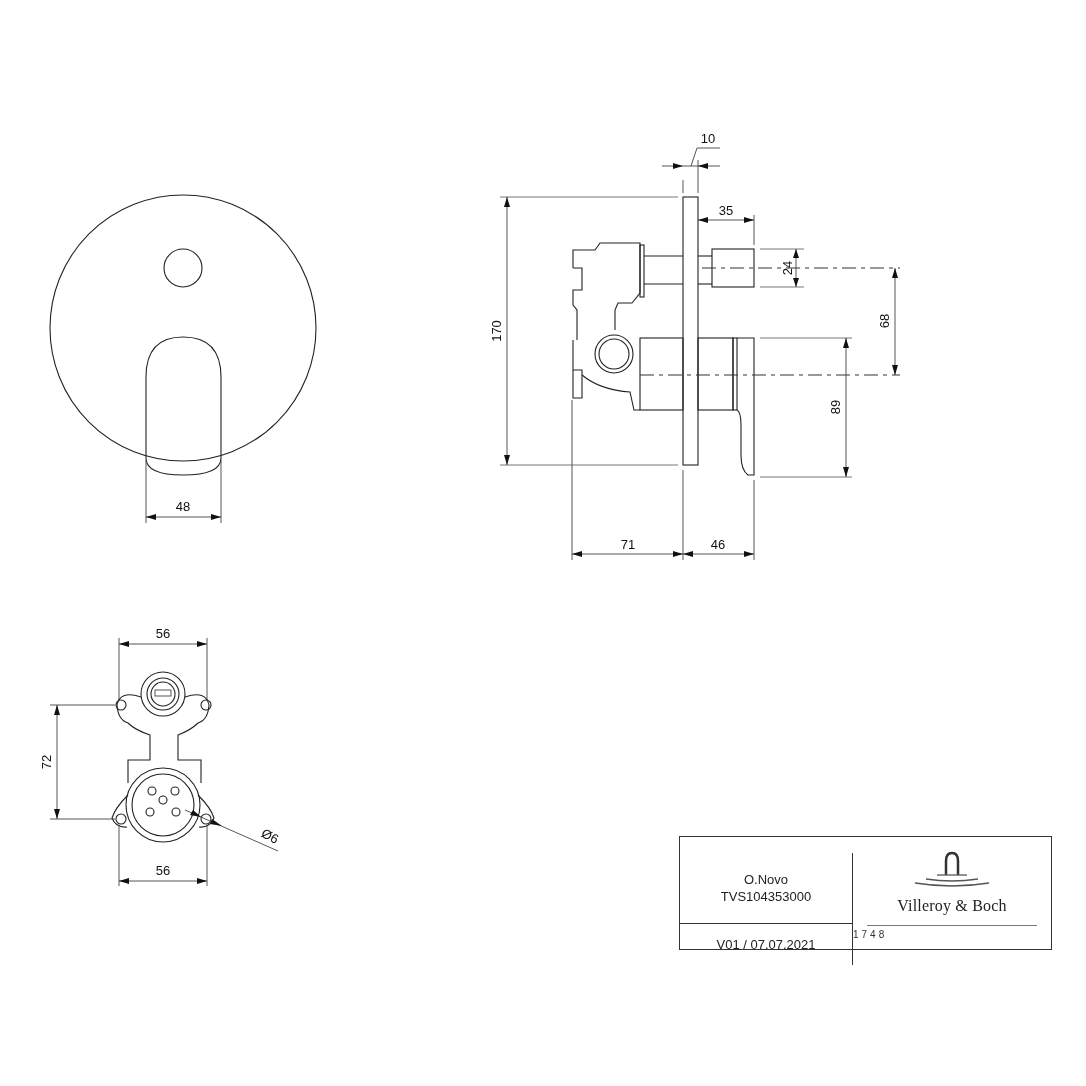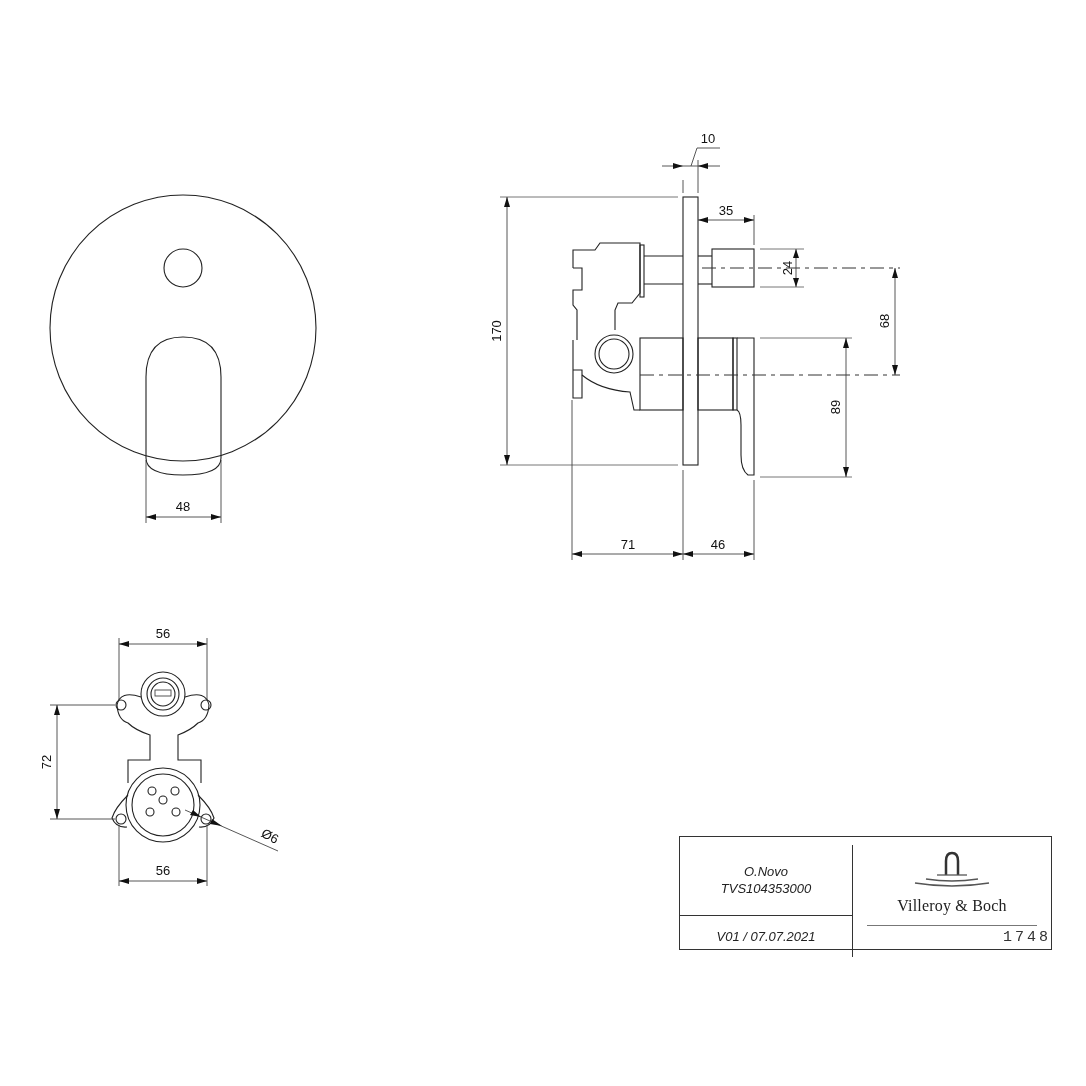--- a/index.html
+++ b/index.html
@@ -4,26 +4,26 @@
 <style>
   html,body{margin:0;padding:0;background:#fff;}
   #canvas{position:relative;width:1086px;height:1086px;background:#fff;overflow:hidden;}
   svg{position:absolute;left:0;top:0;}
   .ln{stroke:#222;stroke-width:1.1;fill:none;}
   .thin{stroke:#444;stroke-width:0.9;fill:none;}
   .gray{stroke:#777;stroke-width:1;fill:none;}
   .dash{stroke:#333;stroke-width:1;fill:none;stroke-dasharray:14 5 4 5;}
   .dimtxt{font-family:"Liberation Sans",sans-serif;font-size:13px;fill:#111;}
   .tb{position:absolute;left:679px;top:836px;width:373px;height:114px;border:1px solid #333;box-sizing:border-box;}
-  .tb-left{position:absolute;left:0;top:8px;width:172px;height:112px;border-right:1.5px solid #333;font-style:italic;}
+  .tb-left{position:absolute;left:0;top:16px;width:172px;height:112px;border-right:1.5px solid #333;}
   .tb-prod{position:absolute;left:0;top:0;width:172px;height:70px;border-bottom:1px solid #333;display:flex;flex-direction:column;justify-content:center;align-items:center;font-family:"Liberation Sans",sans-serif;font-size:13px;color:#222;line-height:17px;}
   .tb-ver{position:absolute;left:0;top:71px;width:172px;height:41px;display:flex;justify-content:center;align-items:center;font-family:"Liberation Sans",sans-serif;font-size:13px;color:#222;}
   .tb-logo{position:absolute;left:173px;top:0;width:198px;height:112px;}
   .brand{position:absolute;left:0;width:198px;top:60px;text-align:center;font-family:"Liberation Serif",serif;font-size:16px;color:#222;letter-spacing:0.2px;}
-  .year{position:absolute;left:0;width:198px;top:92px;text-align:right;font-family:Liberation Mono, monospace;font-size:15px;color:#333;letter-spacing:3px;}
+  .year{position:absolute;left:0;width:198px;top:92px;text-align:left;font-family:Liberation Sans, sans-serif;font-size:10px;color:#333;letter-spacing:3px;}
 </style>
 </head>
 <body>
 
 <div id="canvas">
 
 <svg width="1086" height="1086" viewBox="0 0 1086 1086">
 
   <g>
     <circle cx="183" cy="328" r="133" class="ln"></circle>

